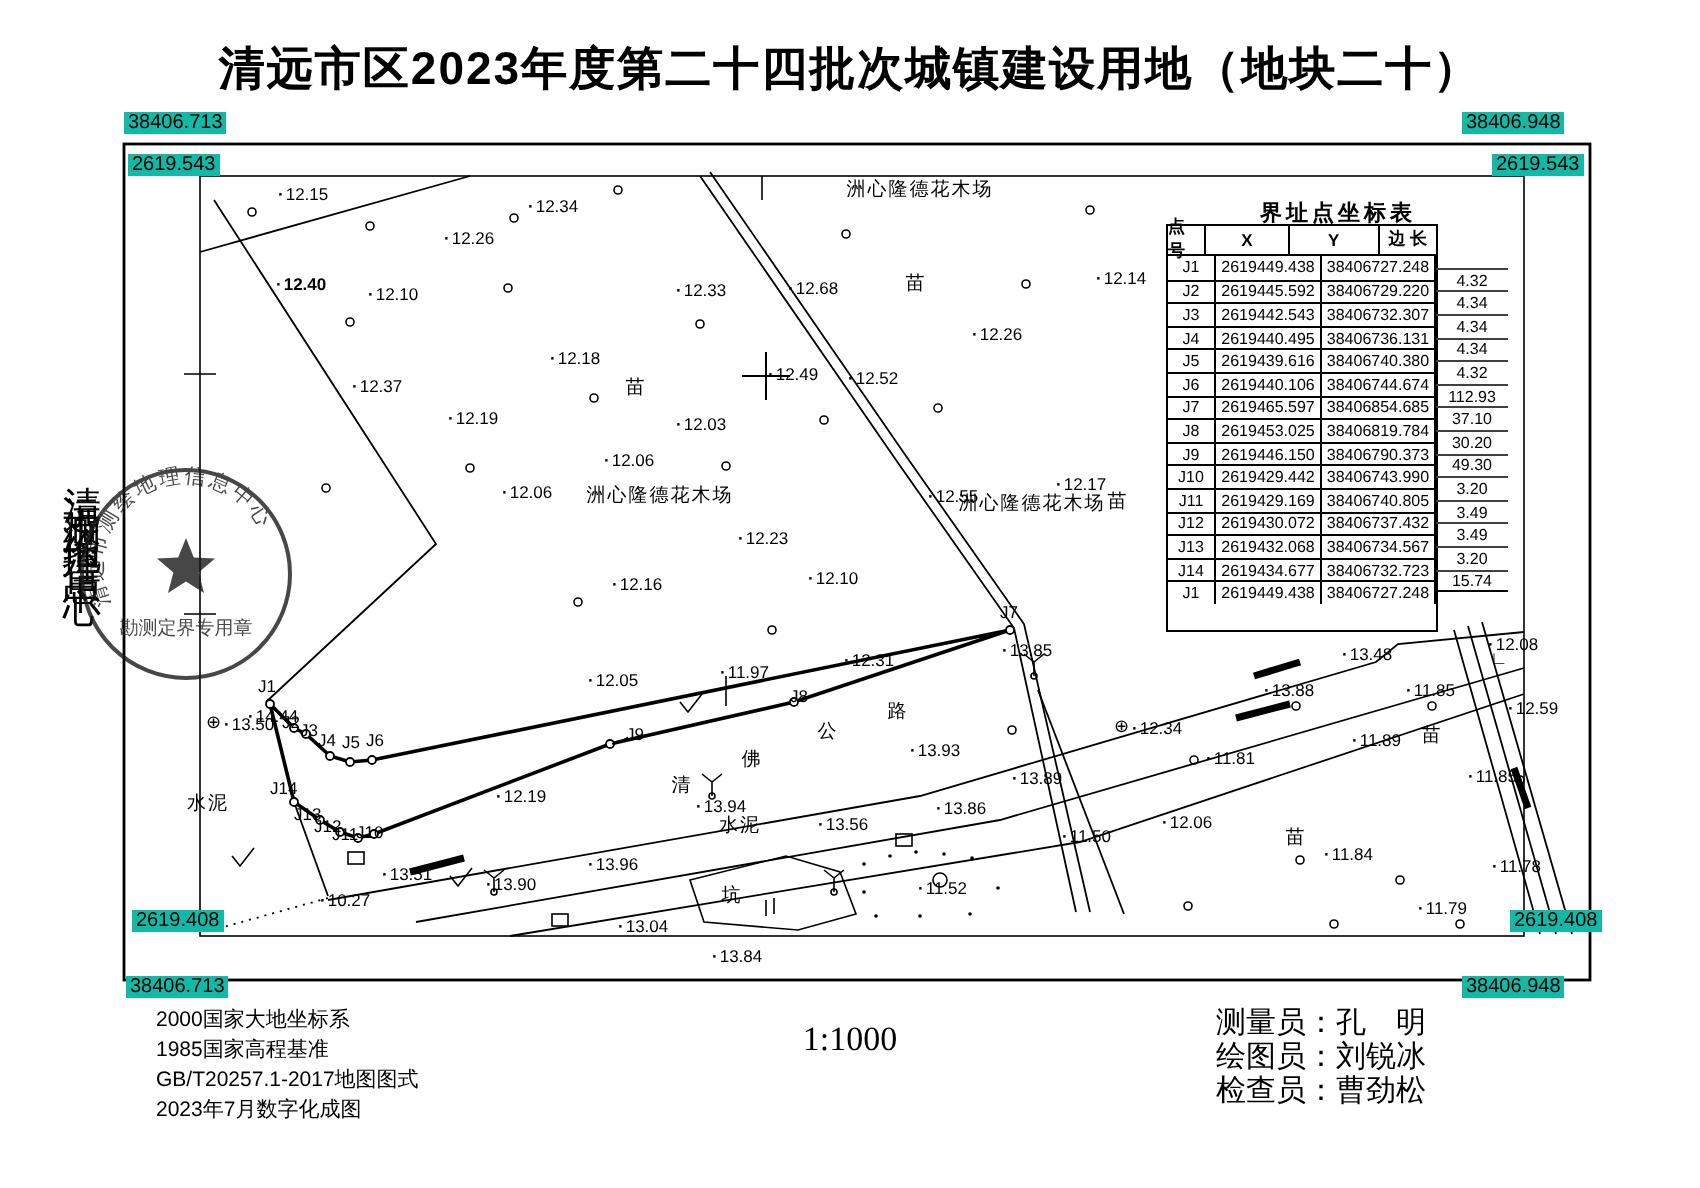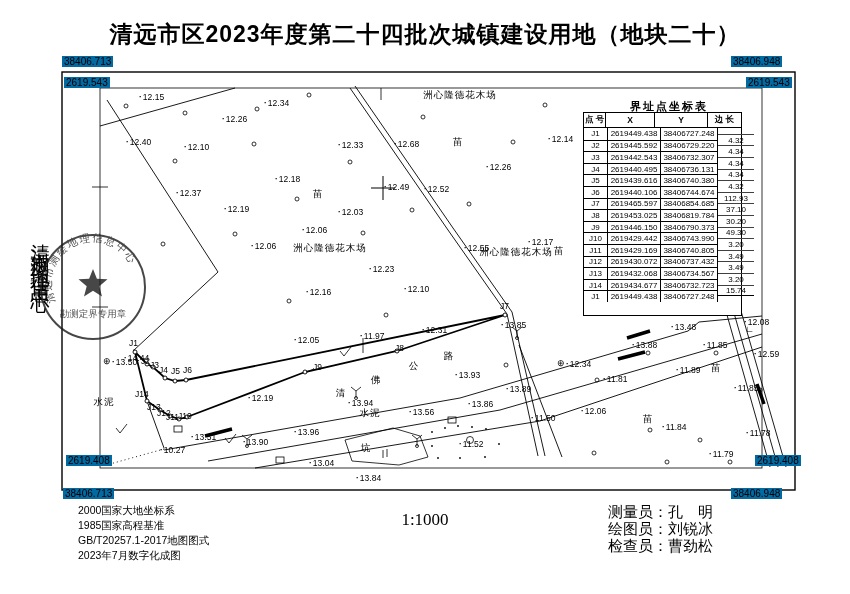--- a/index.html
+++ b/index.html
@@ -1,34 +1,34 @@
 <!DOCTYPE html>
 <html><head>
 <meta charset="utf-8">
 <style>
   html,body{margin:0;padding:0;background:#fff;}
   body{width:850px;height:594px;position:relative;overflow:hidden;
        font-family:"Liberation Sans",sans-serif;color:#000;}
   .title{position:absolute;top:19px;left:0;width:850px;text-align:center;
          font-size:23px;font-weight:bold;letter-spacing:1px;}
   svg.map{position:absolute;left:0;top:0;}
-  .corner{position:absolute;font-size:10px;background:#0369a1;padding:0 2px;white-space:nowrap;z-index:3;}
+  .corner{position:absolute;font-size:10px;background:#14b8a6;padding:0 2px;white-space:nowrap;z-index:3;}
   .spot{position:absolute;font-size:8.5px;line-height:9px;white-space:nowrap;z-index:2;}
   .spot::before{content:"·";font-weight:bold;margin-right:1px;}
   .jlabel{position:absolute;font-size:8.5px;line-height:8px;white-space:nowrap;z-index:2;}
   .place{position:absolute;font-size:9.5px;letter-spacing:1px;white-space:nowrap;
          transform:translate(-50%,-50%);z-index:2;}
   .sym{position:absolute;font-size:9px;line-height:9px;z-index:2;}
   .sidetext{position:absolute;left:27px;top:228px;writing-mode:vertical-rl;text-orientation:upright;
             font-size:19px;letter-spacing:5px;z-index:2;}
   .seal{position:absolute;left:33px;top:227px;opacity:.8;z-index:5;}
   
   .ttitle{position:absolute;left:583px;top:99px;width:172px;text-align:center;font-size:11px;
           letter-spacing:2px;font-weight:bold;background:#fff;z-index:4;}
-  .tbl{position:absolute;left:583px;top:112px;width:159px;height:204px;border:1px solid #000;
+  .tbl{position:absolute;left:583px;top:112px;width:136px;height:204px;border:1px solid #000;
        background:#fff;box-sizing:border-box;z-index:4;}
   .thead{display:flex;height:15px;border-bottom:1px solid #000;box-sizing:border-box;}
   .hc{display:flex;align-items:center;justify-content:center;font-size:8.5px;font-weight:bold;
       box-sizing:border-box;height:100%;}
   .c0{width:24px;border-right:1px solid #000;}
   .c1{width:53px;border-right:1px solid #000;}
   .c2{width:57px;border-right:1px solid #000;}
   .c3{width:36px;}
   .tbod{position:relative;height:174px;}
   .trow{position:absolute;left:0;width:134px;height:11.6px;display:flex;box-sizing:border-box;}
@@ -169,21 +169,21 @@
 <div class="corner" style="left:746px;top:77px">2619.543</div>
 <div class="corner" style="left:66px;top:455px">2619.408</div>
 <div class="corner" style="left:63px;top:488px">38406.713</div>
 <div class="corner" style="left:755px;top:455px">2619.408</div>
 <div class="corner" style="left:731px;top:488px">38406.948</div>
 
 <div id="labels">
     <div class="spot" style="left: 139px; top: 93px;">12.15</div>
     <div class="spot" style="left: 264px; top: 99px;">12.34</div>
     <div class="spot" style="left: 222px; top: 115px;">12.26</div>
-    <div class="spot" style="left: 126px; top: 138px;">12.40</div>
+    <div class="spot" style="left: 138px; top: 138px; font-weight: bold;">12.40</div>
     <div class="spot" style="left: 184px; top: 143px;">12.10</div>
     <div class="spot" style="left: 548px; top: 135px;">12.14</div>
     <div class="spot" style="left: 338px; top: 141px;">12.33</div>
     <div class="spot" style="left: 394px; top: 140px;">12.68</div>
     <div class="spot" style="left: 486px; top: 163px;">12.26</div>
     <div class="spot" style="left: 275px; top: 175px;">12.18</div>
     <div class="spot" style="left: 176px; top: 189px;">12.37</div>
     <div class="spot" style="left: 384px; top: 183px;">12.49</div>
     <div class="spot" style="left: 424px; top: 185px;">12.52</div>
     <div class="spot" style="left: 224px; top: 205px;">12.19</div>

